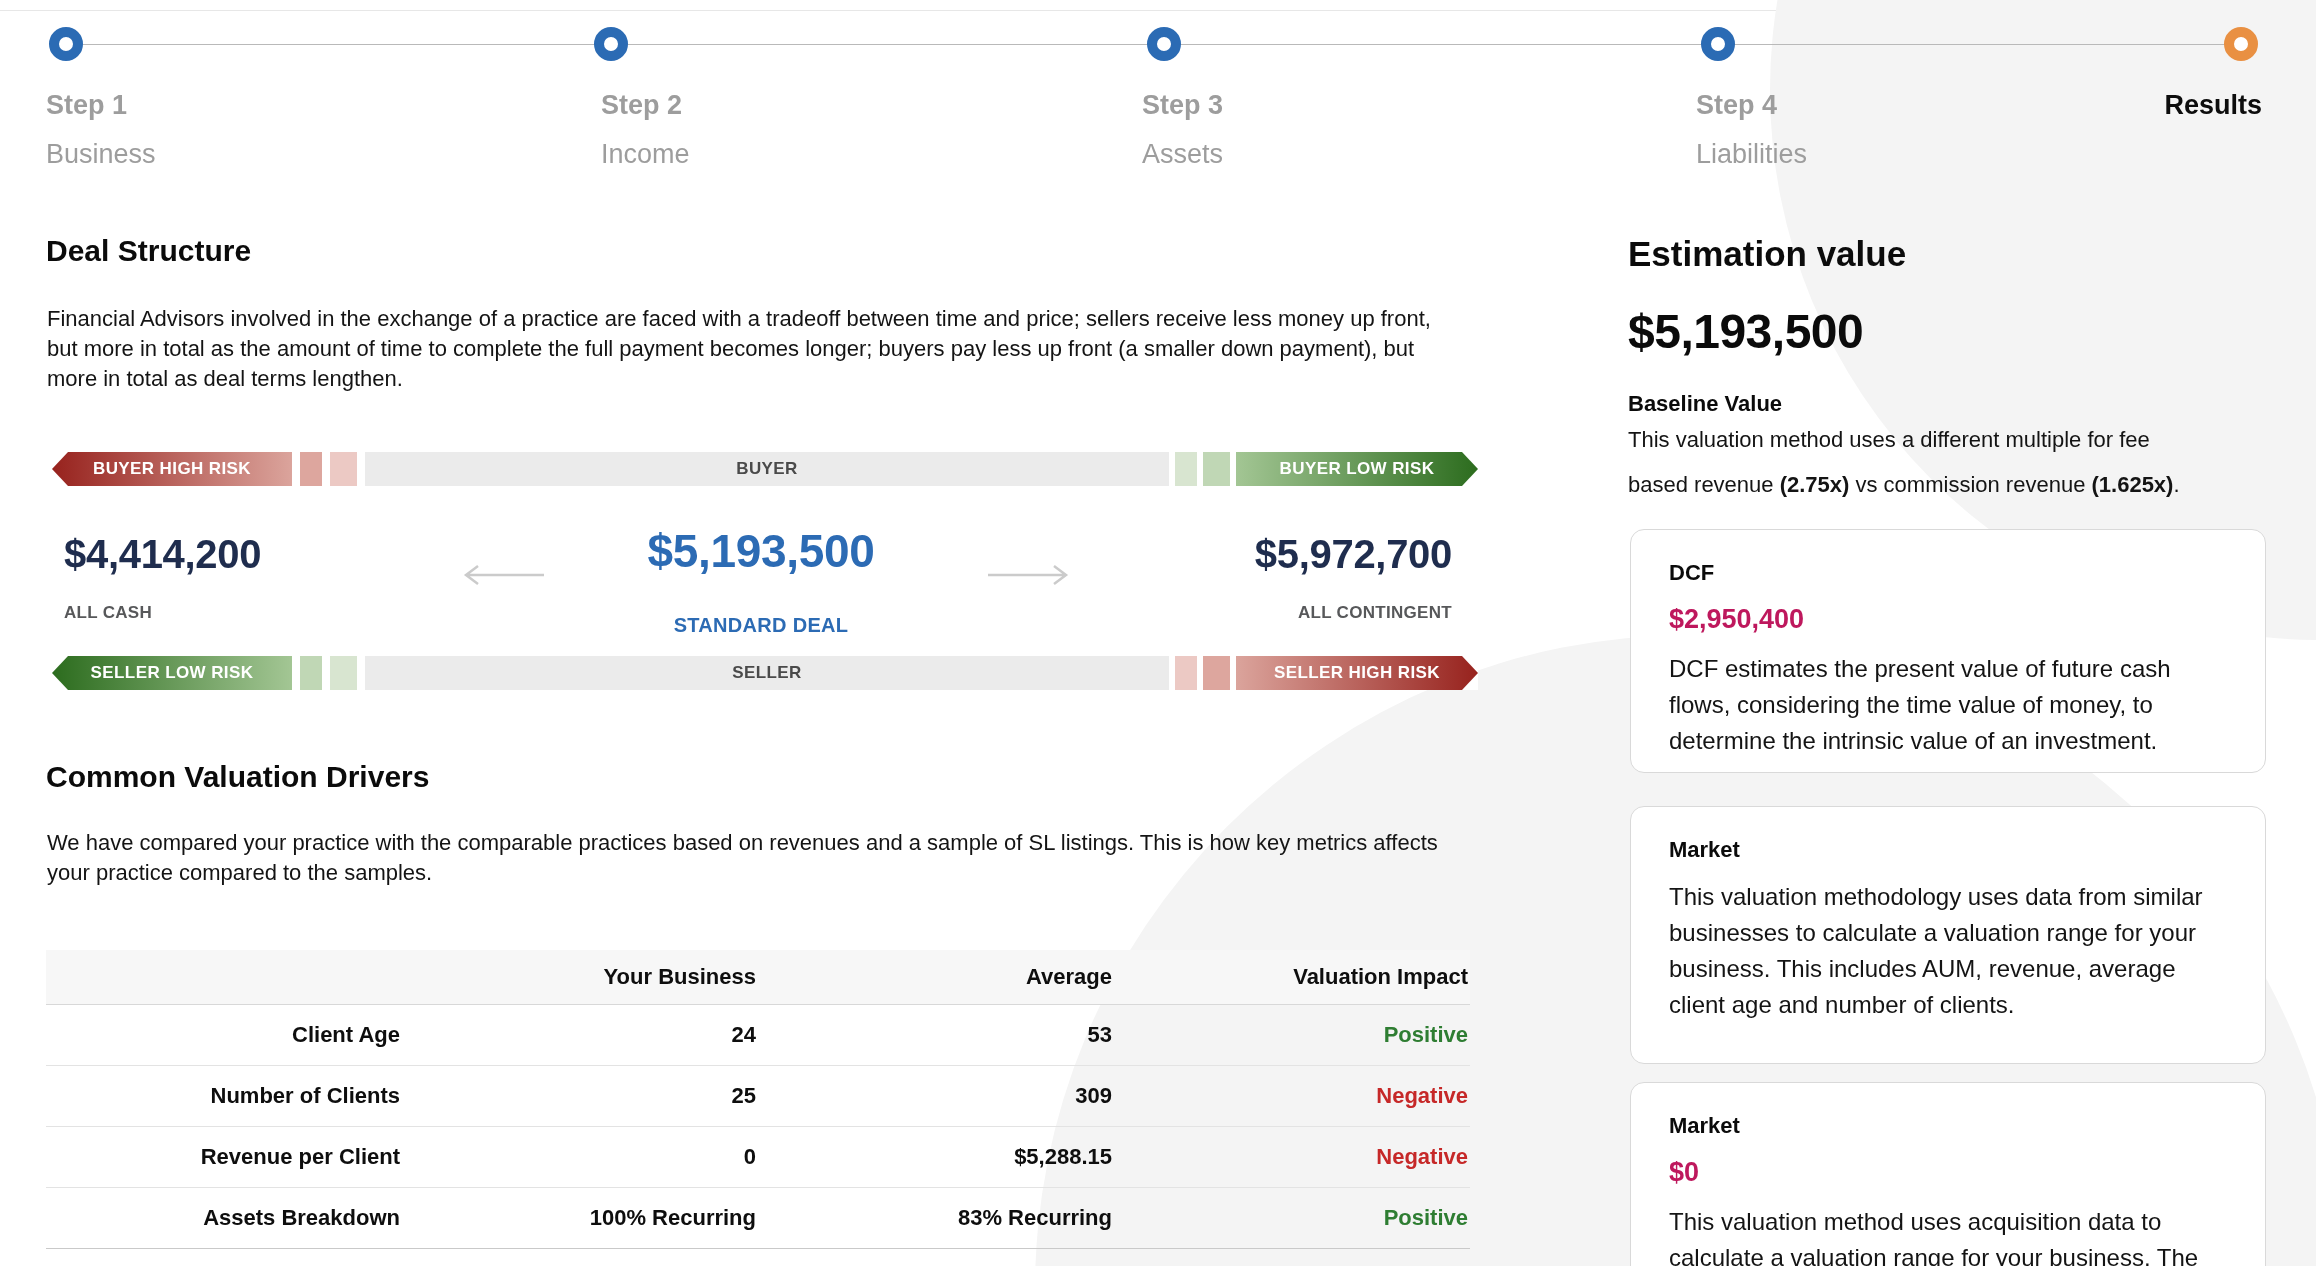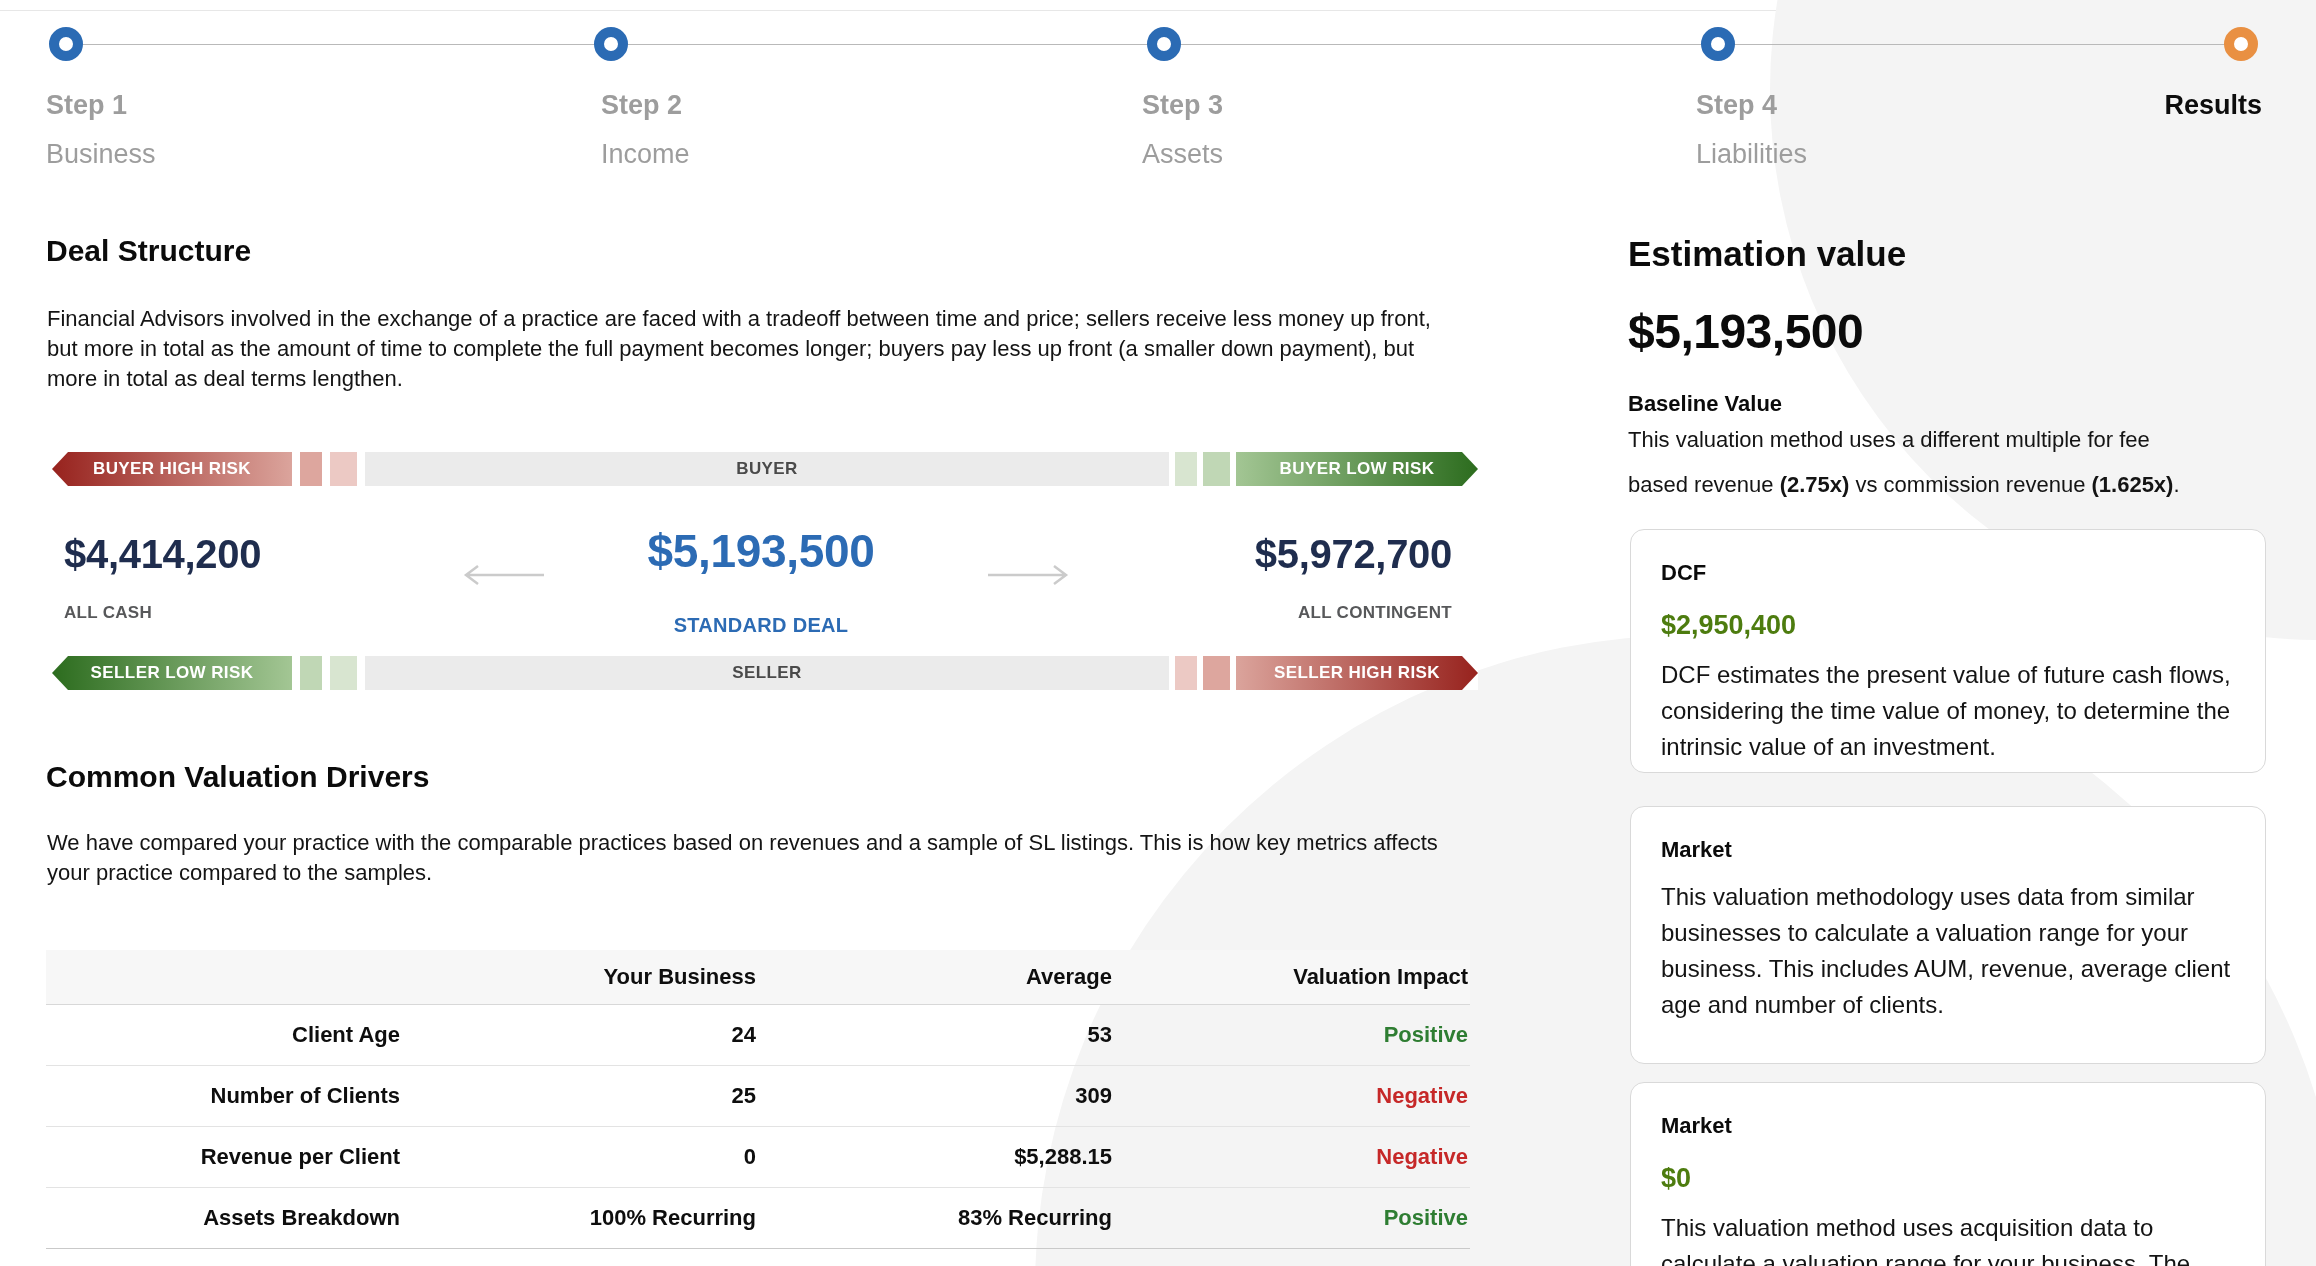--- a/index.html
+++ b/index.html
@@ -71,26 +71,26 @@
   .tcell{flex:0 0 25%;text-align:right;box-sizing:border-box;padding-right:2px;}
   .positive{color:#2e7d32;} .negative{color:#c62828;}
 
   
   .rpanel{position:absolute;left:1628px;top:234px;width:638px;color:#0b0b0b;}
   .est-title{font-size:35px;font-weight:700;}
   .est-value{margin-top:30px;font-size:48px;font-weight:700;letter-spacing:-.5px;}
   .baseline-label{margin-top:32px;font-size:22px;font-weight:700;}
   .baseline-desc{margin-top:0;width:585px;font-size:22px;line-height:45px;color:#141414;}
   .bold{font-weight:700;}
-  .card{position:absolute;left:1630px;width:636px;box-sizing:border-box;background:#fff;border:1px solid #d9d9d9;border-radius:14px;padding:30px 30px;}
+  .card{position:absolute;left:1630px;width:636px;box-sizing:border-box;background:#fff;border:1px solid #d9d9d9;border-radius:14px;padding:30px 38px;}
   .card1{top:529px;height:244px;}
   .card2{top:806px;height:258px;}
   .card3{top:1082px;height:252px;}
   .card-title{font-size:22px;font-weight:700;color:#0b0b0b;}
-  .card-value{margin-top:24px;font-size:27px;font-weight:700;color:#4d7c0f;}
+  .card-value{margin-top:18px;font-size:27px;font-weight:700;color:#be185d;}
   .card-desc{margin-top:16px;font-size:24px;line-height:36px;color:#141414;}
 </style>
 </head>
 <body>
 
 <div class="page">
 
   <div class="topline"></div>
   <div class="deco circle-a"></div>
   <div class="deco circle-b"></div>

